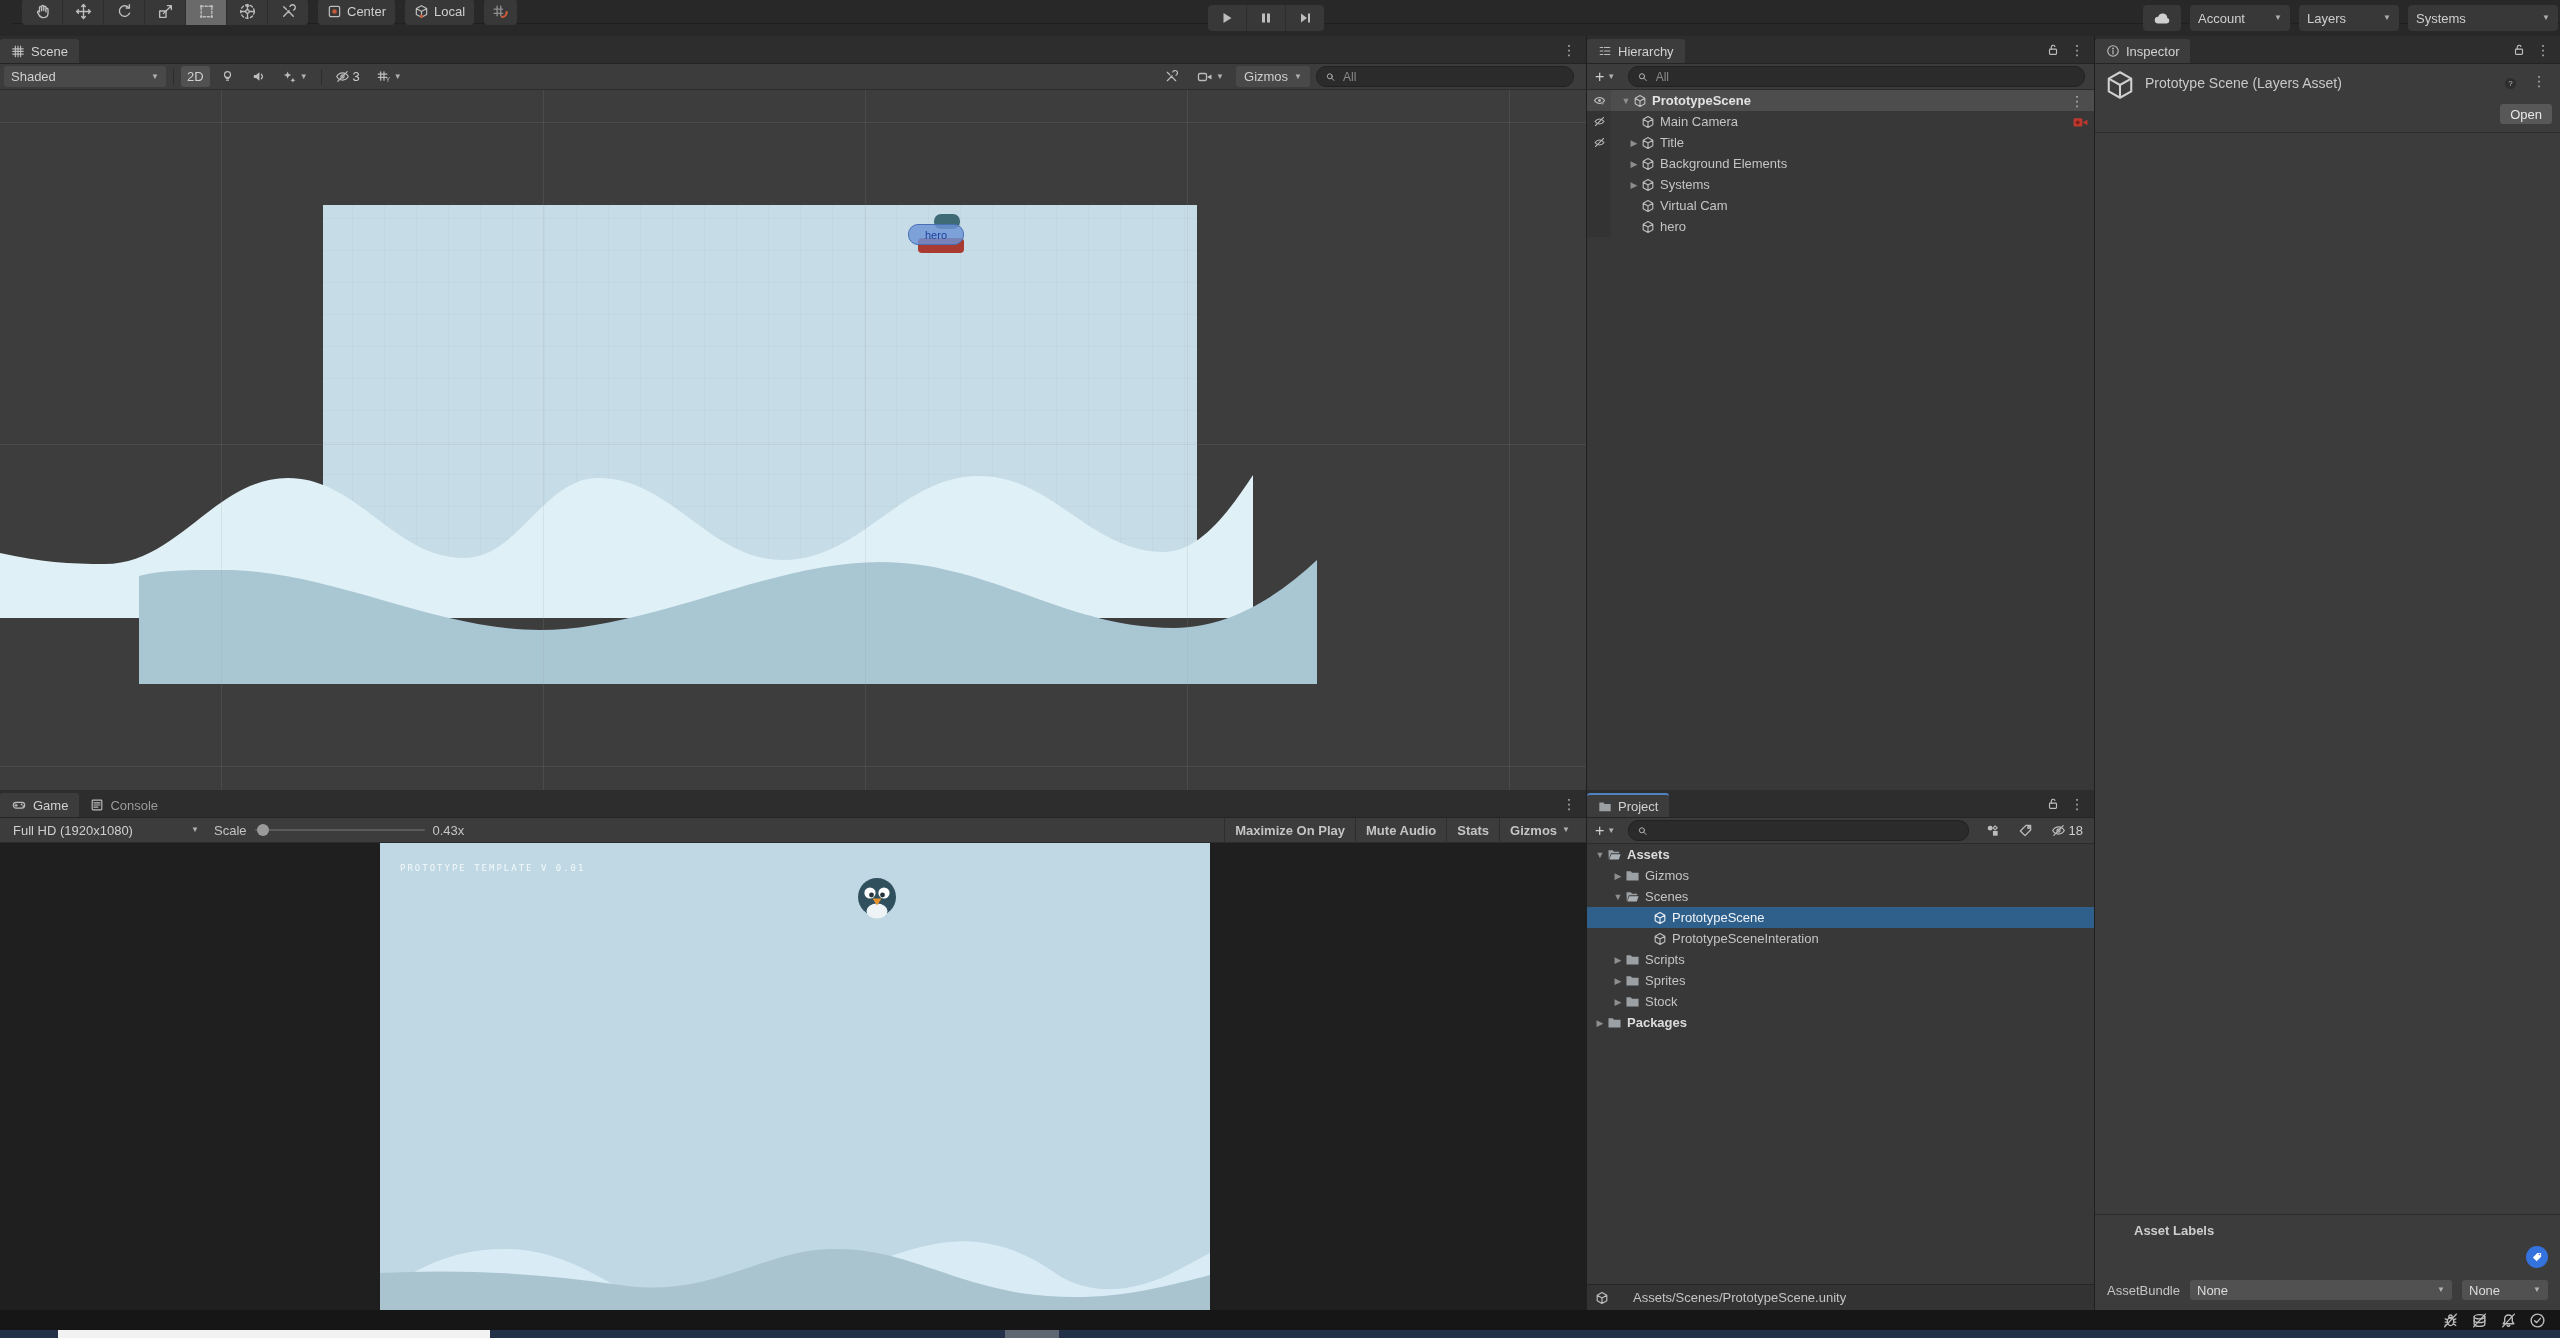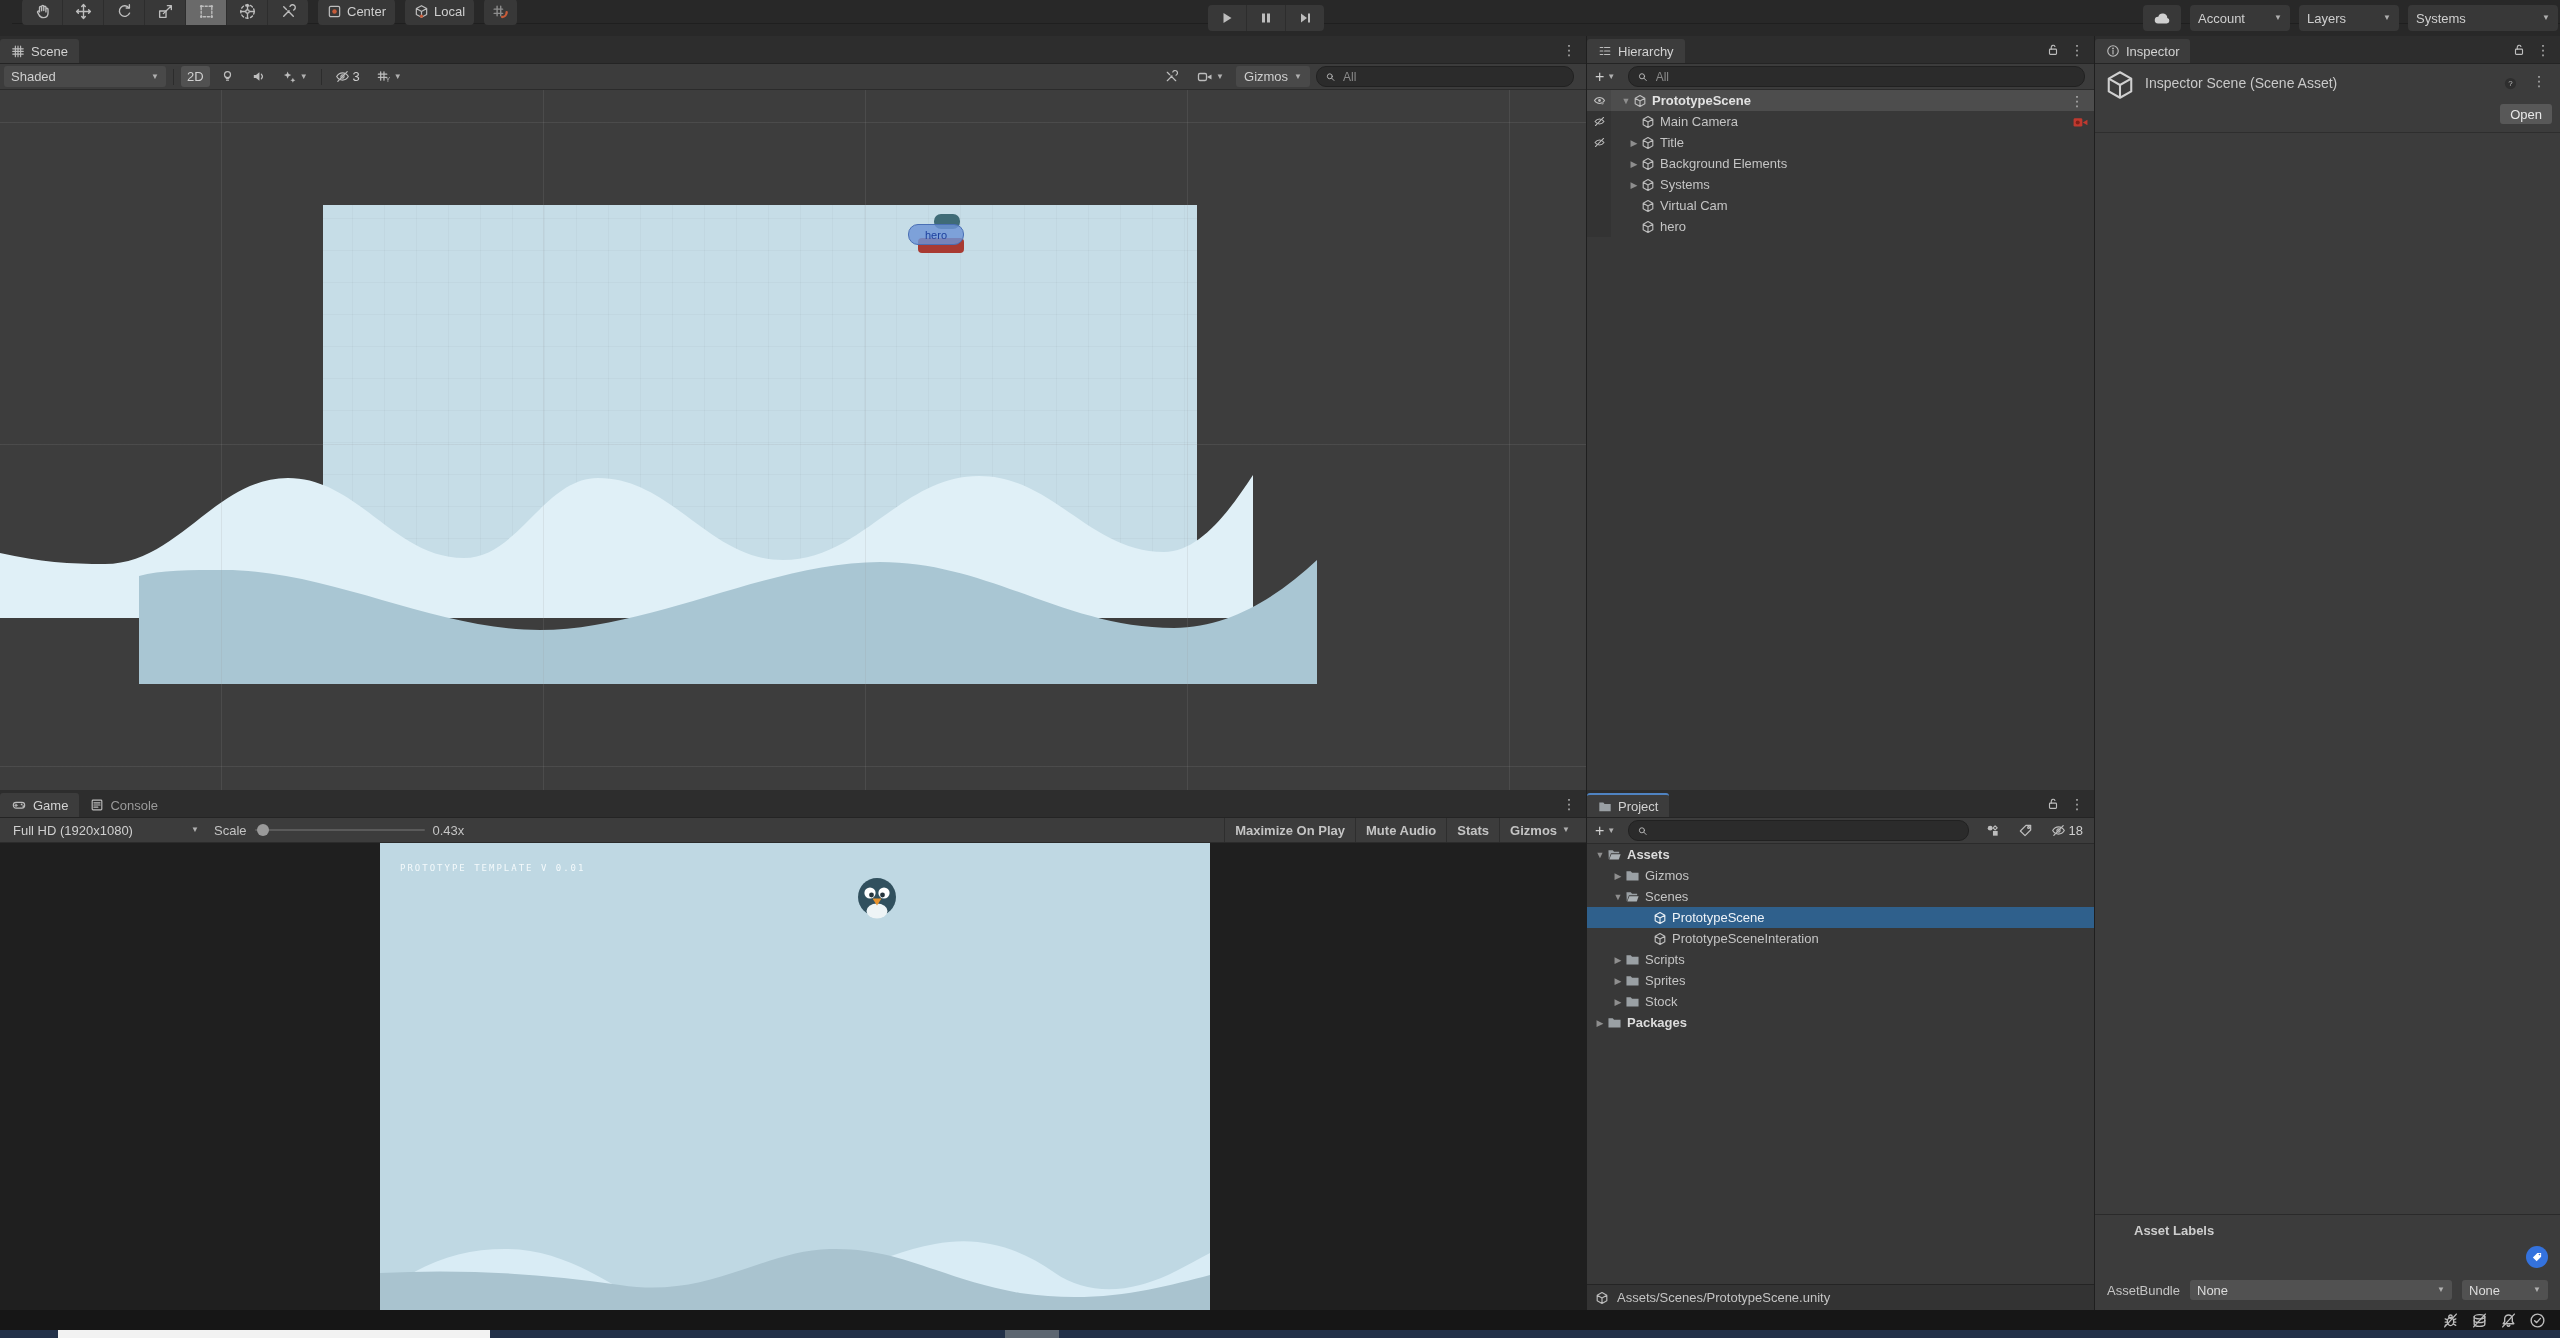--- a/index.html
+++ b/index.html
@@ -83,21 +83,21 @@
   .row.sel-blue .lbl{color:#eef3f8;}
   .gutter{width:24px;height:21px;flex:none;display:flex;align-items:center;justify-content:center;background:#333333;}
   .row.hl .gutter{background:#474747;}
   .disc{width:14px;flex:none;color:#8e8e8e;font-size:9px;text-align:center;}
   .tree-icon{flex:none;margin-right:5px;}
   .bold .lbl{font-weight:bold;color:#dcdcdc;}
   .row-right{margin-left:auto;margin-right:6px;display:flex;align-items:center;gap:4px;}
 
   .project-panel{left:1586px;top:790px;width:508px;height:520px;border-left:1px solid #1f1f1f;display:flex;flex-direction:column;}
   .project-tree{flex:1;}
-  .project-footer{height:25px;background:#333333;border-top:1px solid #242424;display:flex;align-items:center;gap:8px;padding:0 8px;color:#c4c4c4;}
+  .project-footer{height:25px;background:#333333;border-top:1px solid #242424;display:flex;align-items:center;gap:24px;padding:0 8px;color:#c4c4c4;}
 
   .inspector-panel{left:2094px;top:36px;width:466px;height:1274px;border-left:1px solid #1f1f1f;background:#3c3c3c;display:flex;flex-direction:column;}
   .insp-header{padding:6px 10px 4px 10px;display:flex;gap:10px;align-items:flex-start;}
   .insp-title{flex:1;color:#c9c9c9;font-size:14px;margin-top:5px;}
   .insp-open-row{display:flex;justify-content:flex-end;padding:0 8px 8px 0;border-bottom:1px solid #2e2e2e;}
   .open-btn{background:#585858;border-radius:3px;height:20px;padding:0 10px;display:flex;align-items:center;color:#e8e8e8;}
   .insp-body{flex:1;}
   .insp-labels{border-top:1px solid #2a2a2a;padding:8px 12px 10px 12px;}
   .insp-labels h4{margin:0;font-size:13px;color:#cdcdcd;}
   .tagbtn{margin-left:auto;width:22px;height:22px;border-radius:50%;background:#3472dd;display:flex;align-items:center;justify-content:center;}
@@ -684,21 +684,21 @@
             <path d="M6 7V4.8a2.2 2.2 0 0 1 4.2-.9"></path>
           </svg>
         <span class="kebab">⋮</span>
       </div>
     </div>
     <div class="insp-header">
       <svg width="30" height="30" viewBox="0 0 16 16">
           <path d="M8 1.2 14 4.6v6.8L8 14.8 2 11.4V4.6z" fill="none" stroke="#d0d0d0" stroke-width="1.1" stroke-linejoin="round"></path>
           <path d="M2 4.6 8 8l6-3.4M8 8v6.8" fill="none" stroke="#d0d0d0" stroke-width="1.1"></path>
         </svg>
-      <span class="insp-title">Inspector Scene (Scene Asset)</span>
+      <span class="insp-title">Prototype Scene (Layers Asset)</span>
       <svg class="ic" width="15" height="15" viewBox="0 0 16 16" style="margin-top:6px">
           <circle cx="8" cy="8" r="6" fill="#2e2e2e" stroke="none"></circle>
           <text x="8" y="11" text-anchor="middle" font-size="8.5" fill="#bdbdbd" stroke="none" font-family="Liberation Sans, sans-serif">?</text>
         </svg>
       <span class="kebab" style="margin-top:3px">⋮</span>
     </div>
     <div class="insp-open-row">
       <div class="open-btn">
           <span>Open</span>
         </div>

